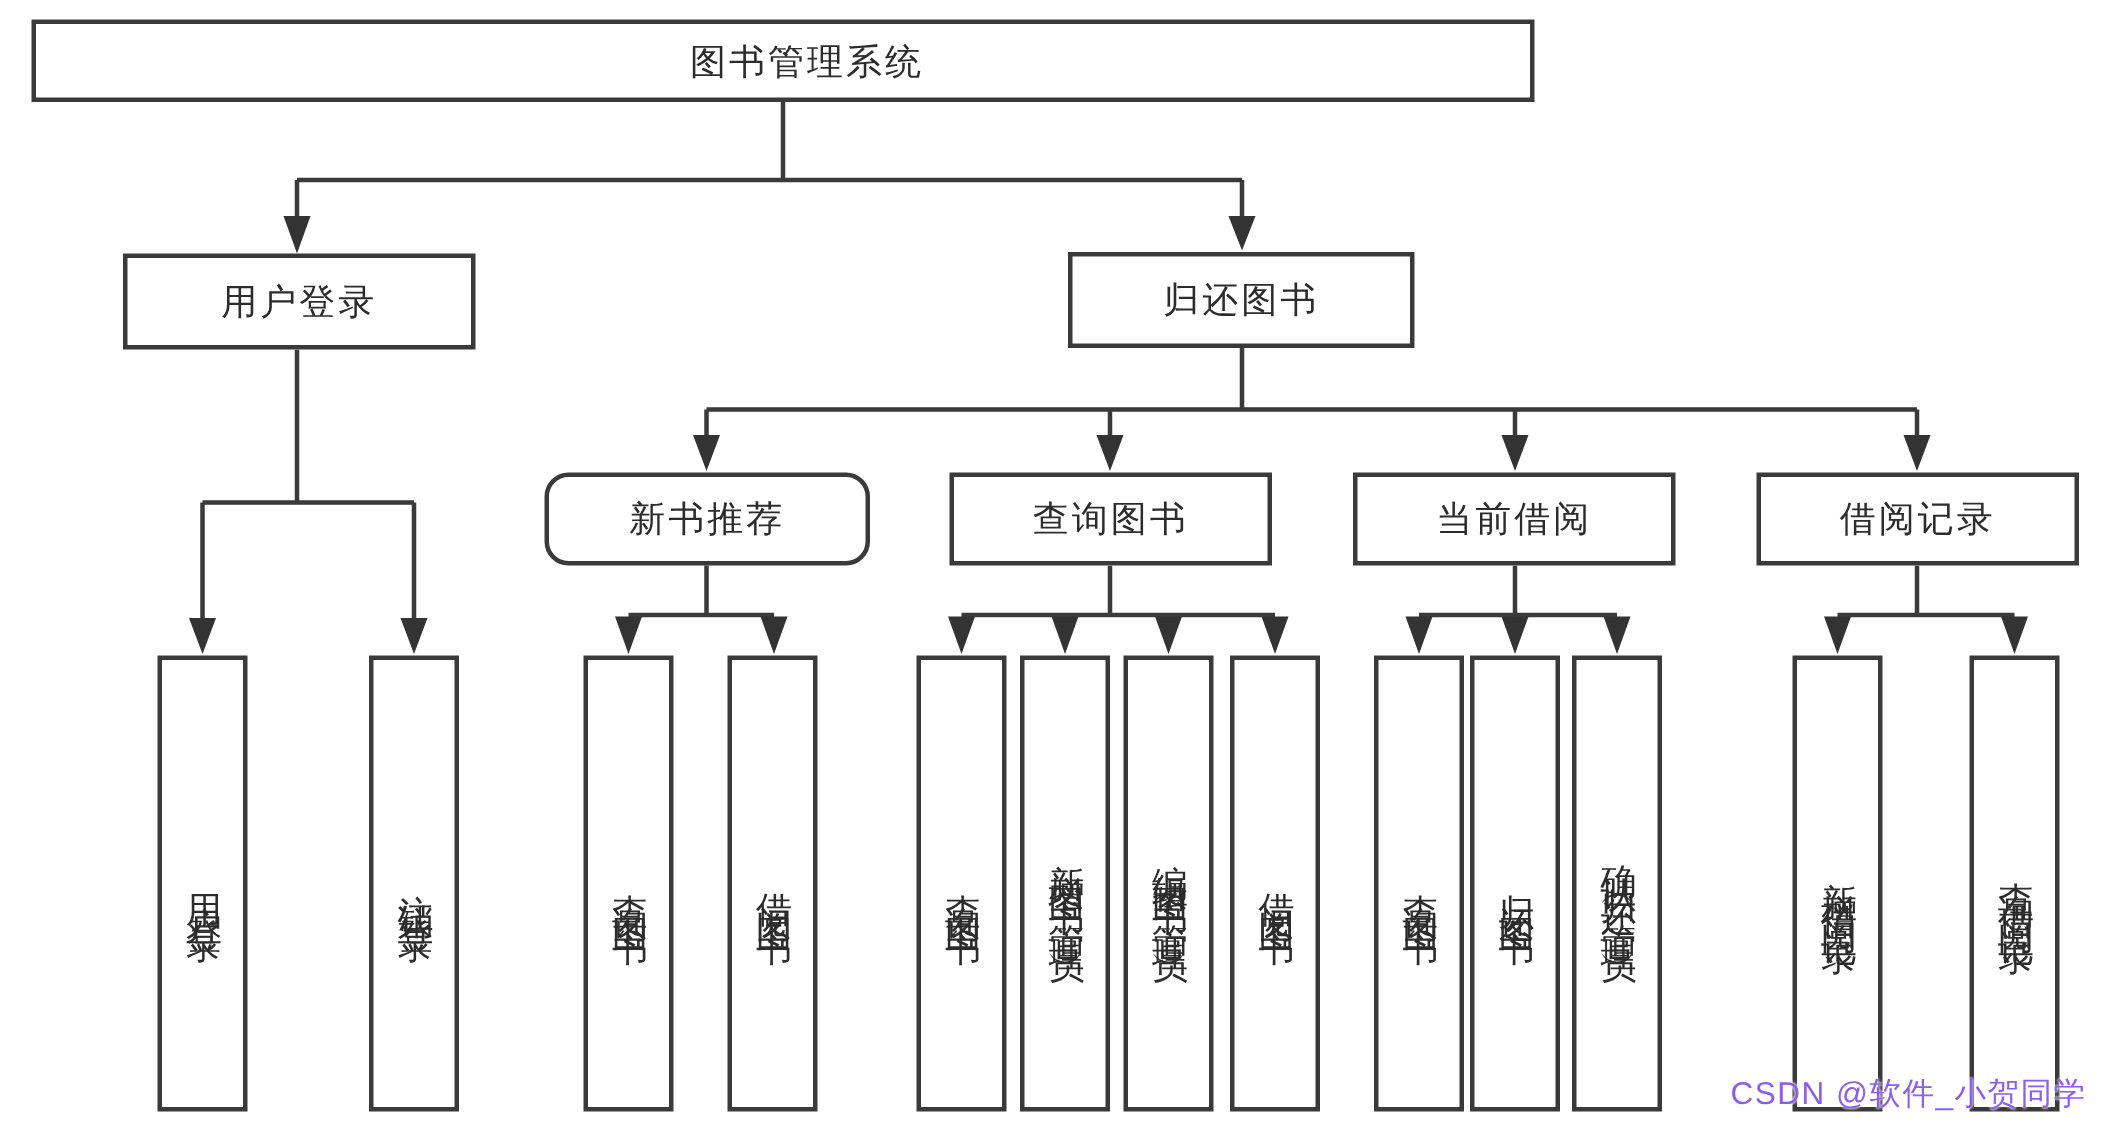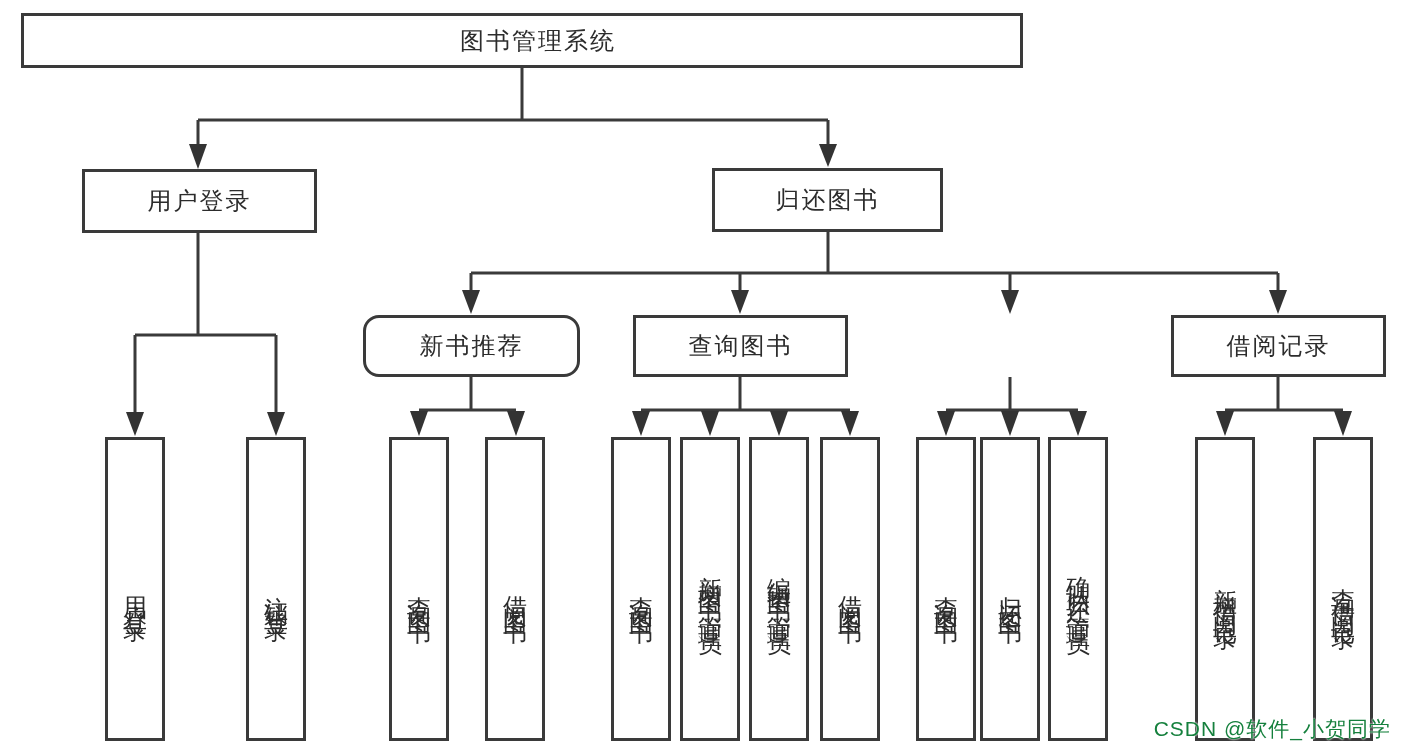--- a/index.html
+++ b/index.html
@@ -38,21 +38,21 @@
     letter-spacing: 8px;
     line-height: 1;
     padding-top: 8px; 
   }
   .watermark {
     position: absolute;
     right: 14px;
     bottom: 4px;
     font-size: 21px;
     letter-spacing: 1px;
-    color: #15803d;
+    color: #8b5cf6;
     text-shadow: 0 0 2px #ffffff, 0 0 2px #ffffff;
     z-index: 5;
     margin-left: 10px;
   }
 </style>
 </head>
 <body>
 
 <div class="canvas">
 
@@ -107,20 +107,23 @@
   <div class="node" style="left:712px; top:168px; width:231px; height:64px;">
     <span class="hlabel">归还图书</span>
   </div>
 
   <div class="node" style="left:363px; top:315px; width:217px; height:62px;border-radius:16px;">
     <span class="hlabel">新书推荐</span>
   </div>
   <div class="node" style="left:633px; top:315px; width:215px; height:62px;">
     <span class="hlabel">查询图书</span>
   </div>
+  <div class="node" style="left:902px; top:315px; width:215px; height:62px;">
+    <span class="hlabel">当前借阅</span>
+  </div>
   <div class="node" style="left:1171px; top:315px; width:215px; height:62px;">
     <span class="hlabel">借阅记录</span>
   </div>
 
   <div class="node" style="left:105px; top:437px; width:60px; height:304px;">
     <span class="vlabel">用户登录</span>
   </div>
   <div class="node" style="left:246px; top:437px; width:60px; height:304px;">
     <span class="vlabel">注销登录</span>
   </div>

